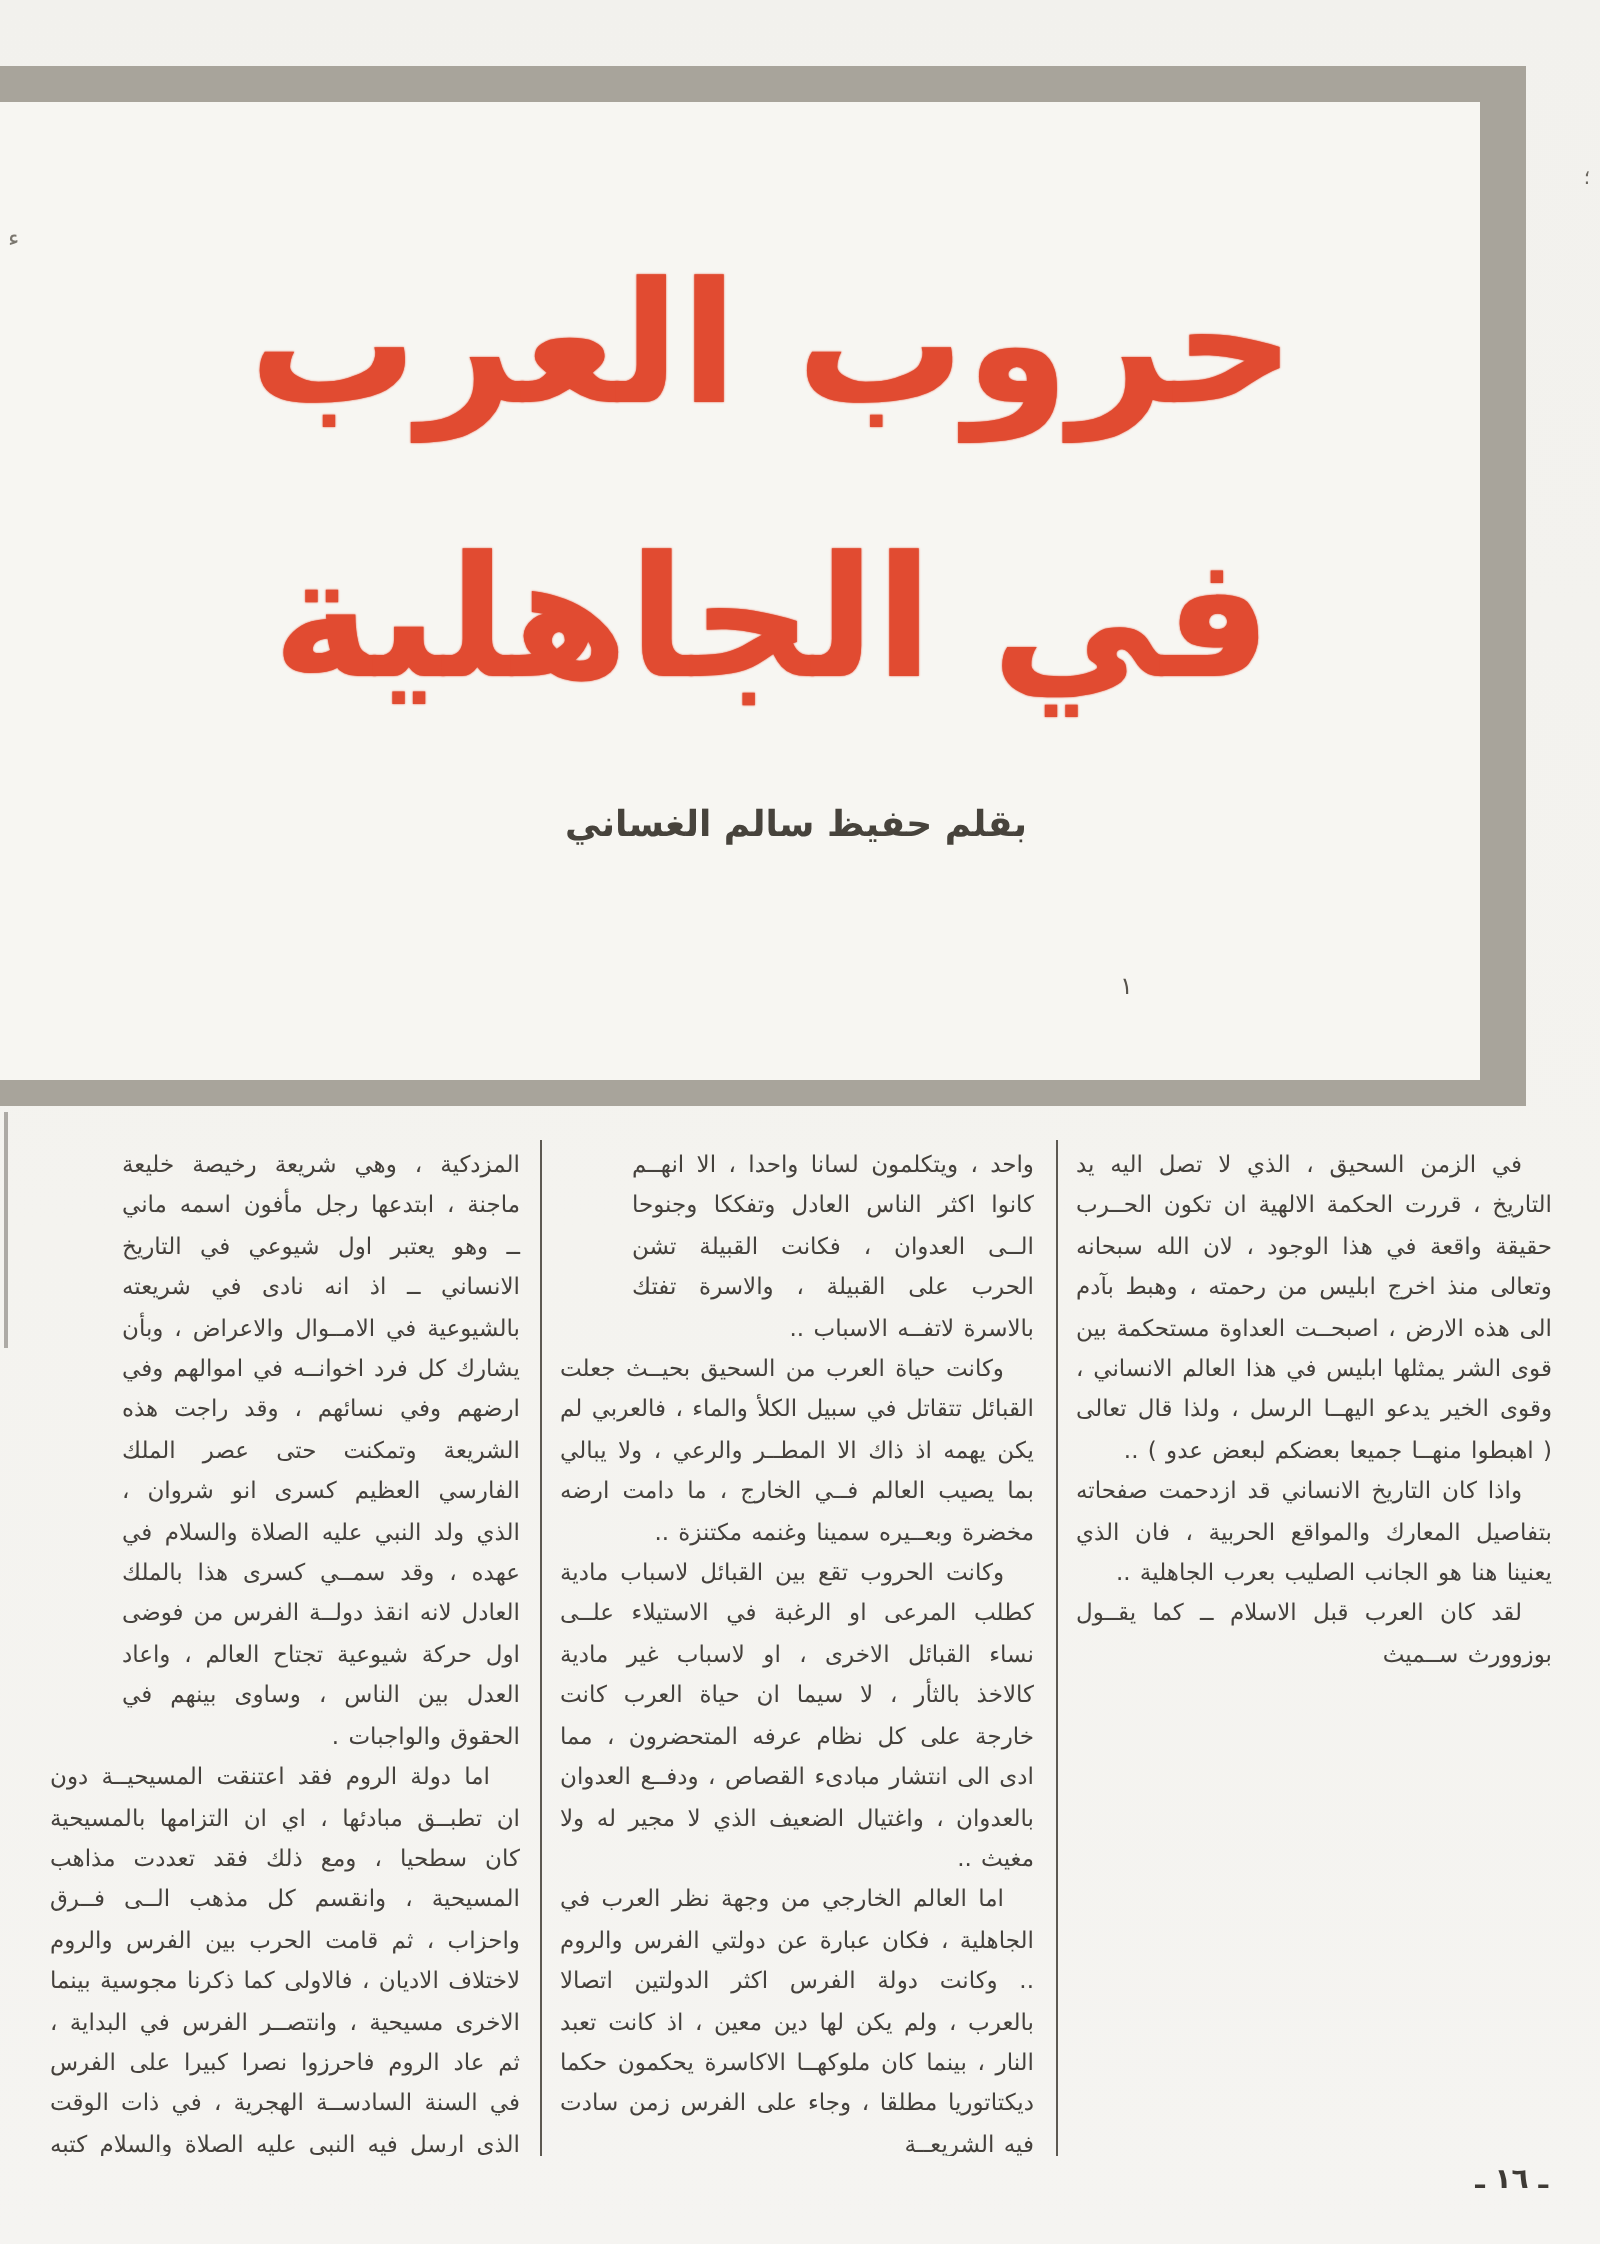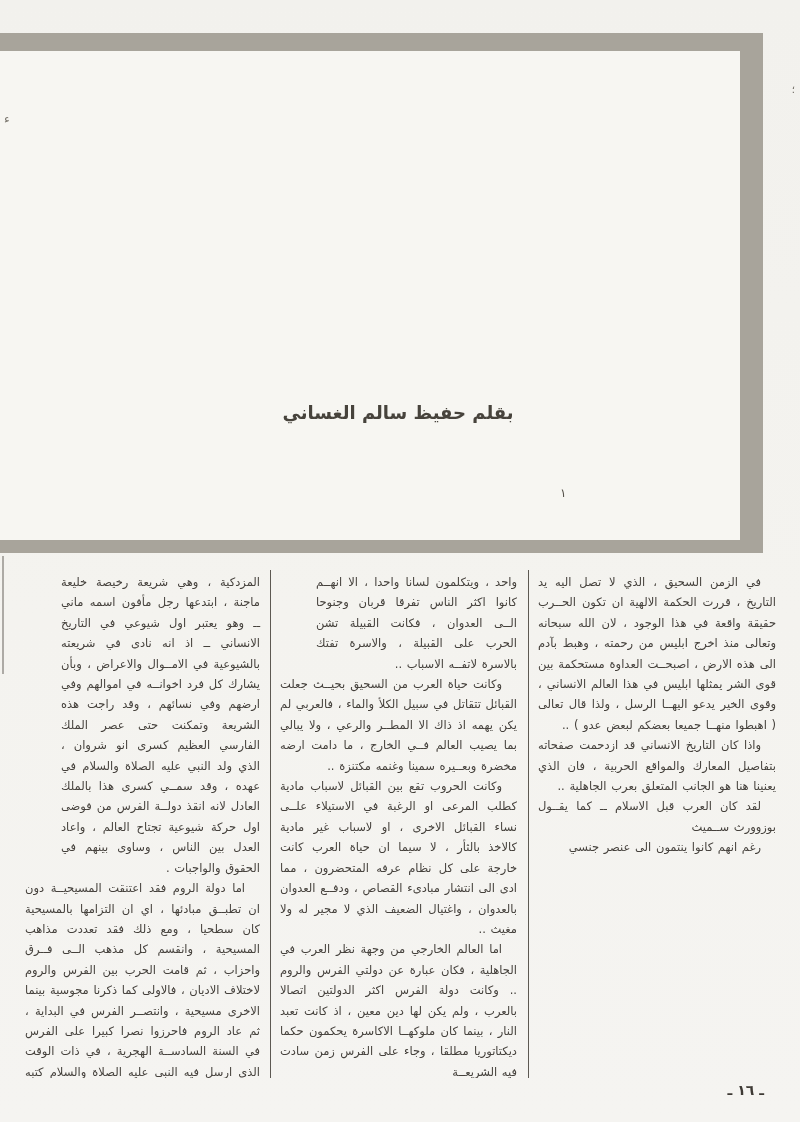--- a/index.html
+++ b/index.html
@@ -48,21 +48,21 @@
     overflow:hidden;
   }
   .col { box-sizing:border-box; overflow:hidden; }
   .col-right  { width:262px; padding:2px 14px 0 9px; border-left:1px solid #5d5952; }
   .col-middle { width:258px; padding:2px 11px 0 9px; border-left:1px solid #5d5952; }
   .col-left   { width:250px; padding:2px 10px 0 5px; }
   .col p { margin:0; text-indent:15px; word-spacing:1px; }
   .col p.cont { text-indent:0;margin-left:36px; }
   
   .page-number {
-    position:absolute; top:1082px; right:36px;
+    position:absolute; top:1082px; right:26px;
     direction:rtl; font-size:14px; font-weight:bold; color:#3e3a35;
     letter-spacing:2px;
     margin-left:10px;
   }
   
   .mark { position:absolute; color:#7a766e; }
   .mark-left-edge  { left:4px;  top:112px; font-size:12px; }
   .mark-right-edge { right:5px; top:84px;  font-size:10px; color:#6b675f; }
   .mark-in-box     { left:560px; top:486px; font-size:12px; color:#57534c; }
   .scan-edge-line {
@@ -70,39 +70,42 @@
     width:2px; height:118px; background:rgba(86,82,76,0.45);
   }
 </style>
 </head>
 <body>
 
 <div class="page">
 
   <div class="title-box"></div>
 
+  <div class="title-block">
+    <div>حروب العرب</div>
+    <div>في الجاهلية</div>
+  </div>
 
   <div class="byline">بقلم حفيظ سالم الغساني</div>
 
   <span class="mark mark-left-edge">ء</span>
   <span class="mark mark-right-edge">؛</span>
   <span class="mark mark-in-box">١</span>
   <div class="scan-edge-line"></div>
 
   <div class="columns">
 
     <div class="col col-right">
       <p>في الزمن السحيق ، الذي لا تصل اليه يد التاريخ ، قررت الحكمة الالهية ان تكون الحــرب حقيقة واقعة في هذا الوجود ، لان الله سبحانه وتعالى منذ اخرج ابليس من رحمته ، وهبط بآدم الى هذه الارض ، اصبحــت العداوة مستحكمة بين قوى الشر يمثلها ابليس في هذا العالم الانساني ، وقوى الخير يدعو اليهــا الرسل ، ولذا قال تعالى ( اهبطوا منهــا جميعا بعضكم لبعض عدو ) ..</p>
-      <p>واذا كان التاريخ الانساني قد ازدحمت صفحاته بتفاصيل المعارك والمواقع الحربية ، فان الذي يعنينا هنا هو الجانب المتعلق بعرب الجاهلية ..</p>
+      <p>واذا كان التاريخ الانساني قد ازدحمت صفحاته بتفاصيل المعارك والمواقع الحربية ، فان الذي يعنينا هنا هو الجانب الصليب بعرب الجاهلية ..</p>
       <p>لقد كان العرب قبل الاسلام ــ كما يقــول بوزوورث ســميث</p>
-      <p>رغم انهم كانوا ينتمون الى عنصر جنسي</p>
     </div>
 
     <div class="col col-middle">
-      <p class="cont">واحد ، ويتكلمون لسانا واحدا ، الا انهــم كانوا اكثر الناس تفرقا قربان وجنوحا الــى العدوان ، فكانت القبيلة تشن الحرب على القبيلة ، والاسرة تفتك بالاسرة لاتفــه الاسباب ..</p>
+      <p class="cont">واحد ، ويتكلمون لسانا واحدا ، الا انهــم كانوا اكثر الناس العادل وتفككا وجنوحا الــى العدوان ، فكانت القبيلة تشن الحرب على القبيلة ، والاسرة تفتك بالاسرة لاتفــه الاسباب ..</p>
       <p>وكانت حياة العرب من السحيق بحيــث جعلت القبائل تتقاتل في سبيل الكلأ والماء ، فالعربي لم يكن يهمه اذ ذاك الا المطــر والرعي ، ولا يبالي بما يصيب العالم فــي الخارج ، ما دامت ارضه مخضرة وبعــيره سمينا وغنمه مكتنزة ..</p>
       <p>وكانت الحروب تقع بين القبائل لاسباب مادية كطلب المرعى او الرغبة في الاستيلاء علــى نساء القبائل الاخرى ، او لاسباب غير مادية كالاخذ بالثأر ، لا سيما ان حياة العرب كانت خارجة على كل نظام عرفه المتحضرون ، مما ادى الى انتشار مبادىء القصاص ، ودفــع العدوان بالعدوان ، واغتيال الضعيف الذي لا مجير له ولا مغيث ..</p>
       <p>اما العالم الخارجي من وجهة نظر العرب في الجاهلية ، فكان عبارة عن دولتي الفرس والروم .. وكانت دولة الفرس اكثر الدولتين اتصالا بالعرب ، ولم يكن لها دين معين ، اذ كانت تعبد النار ، بينما كان ملوكهــا الاكاسرة يحكمون حكما ديكتاتوريا مطلقا ، وجاء على الفرس زمن سادت فيه الشريعــة</p>
     </div>
 
     <div class="col col-left">
       <p class="cont">المزدكية ، وهي شريعة رخيصة خليعة ماجنة ، ابتدعها رجل مأفون اسمه ماني ــ وهو يعتبر اول شيوعي في التاريخ الانساني ــ اذ انه نادى في شريعته بالشيوعية في الامــوال والاعراض ، وبأن يشارك كل فرد اخوانــه في اموالهم وفي ارضهم وفي نسائهم ، وقد راجت هذه الشريعة وتمكنت حتى عصر الملك الفارسي العظيم كسرى انو شروان ، الذي ولد النبي عليه الصلاة والسلام في عهده ، وقد سمــي كسرى هذا بالملك العادل لانه انقذ دولــة الفرس من فوضى اول حركة شيوعية تجتاح العالم ، واعاد العدل بين الناس ، وساوى بينهم في الحقوق والواجبات .</p>
       <p>اما دولة الروم فقد اعتنقت المسيحيــة دون ان تطبــق مبادئها ، اي ان التزامها بالمسيحية كان سطحيا ، ومع ذلك فقد تعددت مذاهب المسيحية ، وانقسم كل مذهب الــى فــرق واحزاب ، ثم قامت الحرب بين الفرس والروم لاختلاف الاديان ، فالاولى كما ذكرنا مجوسية بينما الاخرى مسيحية ، وانتصــر الفرس في البداية ، ثم عاد الروم فاحرزوا نصرا كبيرا على الفرس في السنة السادســة الهجرية ، في ذات الوقت الذي ارسل فيه النبي عليه الصلاة والسلام كتبه الى الملوك يدعوهم فيها الى الاسلام ، وبهذا تمكــن الروم من استعادة الصليب الاعظم الذي كان</p>
     </div>
 

